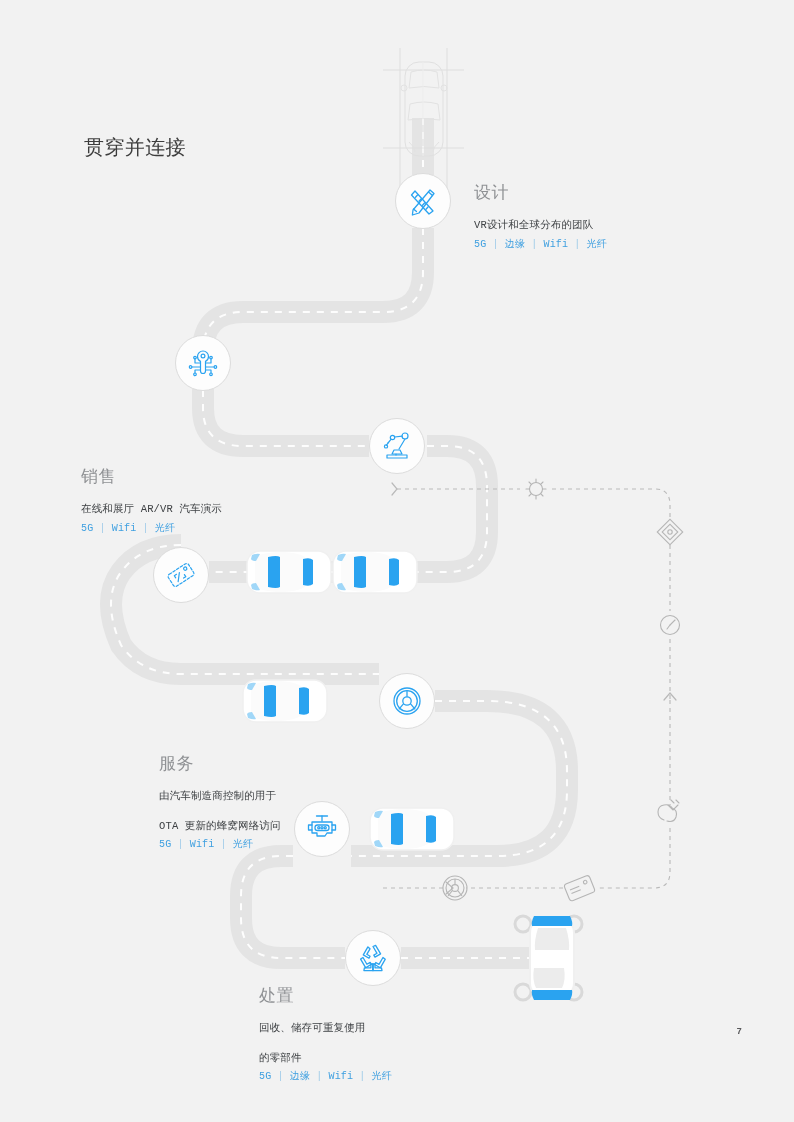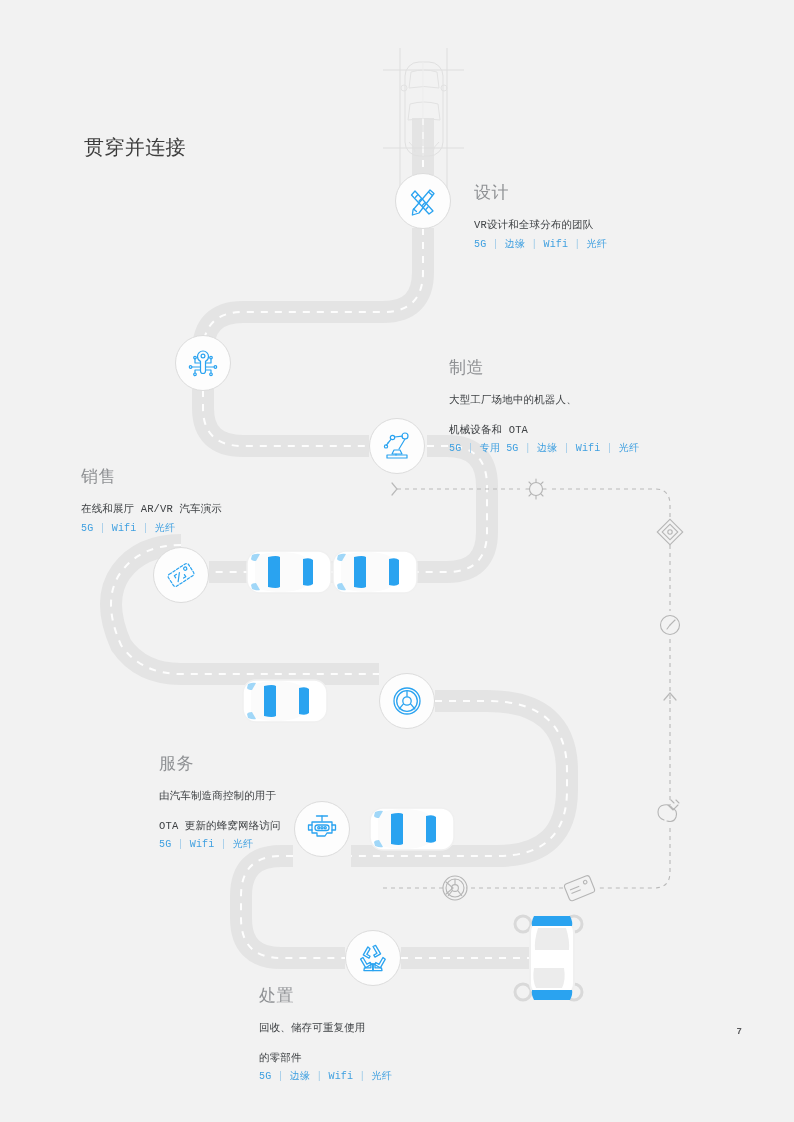--- a/index.html
+++ b/index.html
@@ -303,26 +303,20 @@
     </svg>
   </div>
 
   <div class="block" style="left:474px;top:168px;">
     <div class="stage-title">设计</div>
     <div class="stage-desc">VR设计和全球分布的团队</div>
     <div class="stage-tags"><span>5G </span><span class="sep">|</span><span> 边缘 </span><span class="sep">|</span><span> Wifi </span><span class="sep">|</span><span> 光纤</span></div>
   </div>
 
 
-  <div class="block" style="left:449px;top:343px;">
-    <div class="stage-title">制造</div>
-    <div class="stage-desc">大型工厂场地中的机器人、</div>
-    <div class="stage-desc">机械设备和 OTA</div>
-    <div class="stage-tags"><span>5G </span><span class="sep">|</span><span> 专用 5G </span><span class="sep">|</span><span> 边缘 </span><span class="sep">|</span><span> Wifi </span><span class="sep">|</span><span> 光纤</span></div>
-  </div>
 
   <div class="block" style="left:81px;top:452px;">
     <div class="stage-title">销售</div>
     <div class="stage-desc">在线和展厅 AR/VR 汽车演示</div>
     <div class="stage-tags"><span>5G </span><span class="sep">|</span><span> Wifi </span><span class="sep">|</span><span> 光纤</span></div>
   </div>
 
 
   <div class="block" style="left:159px;top:739px;">
     <div class="stage-title">服务</div>

